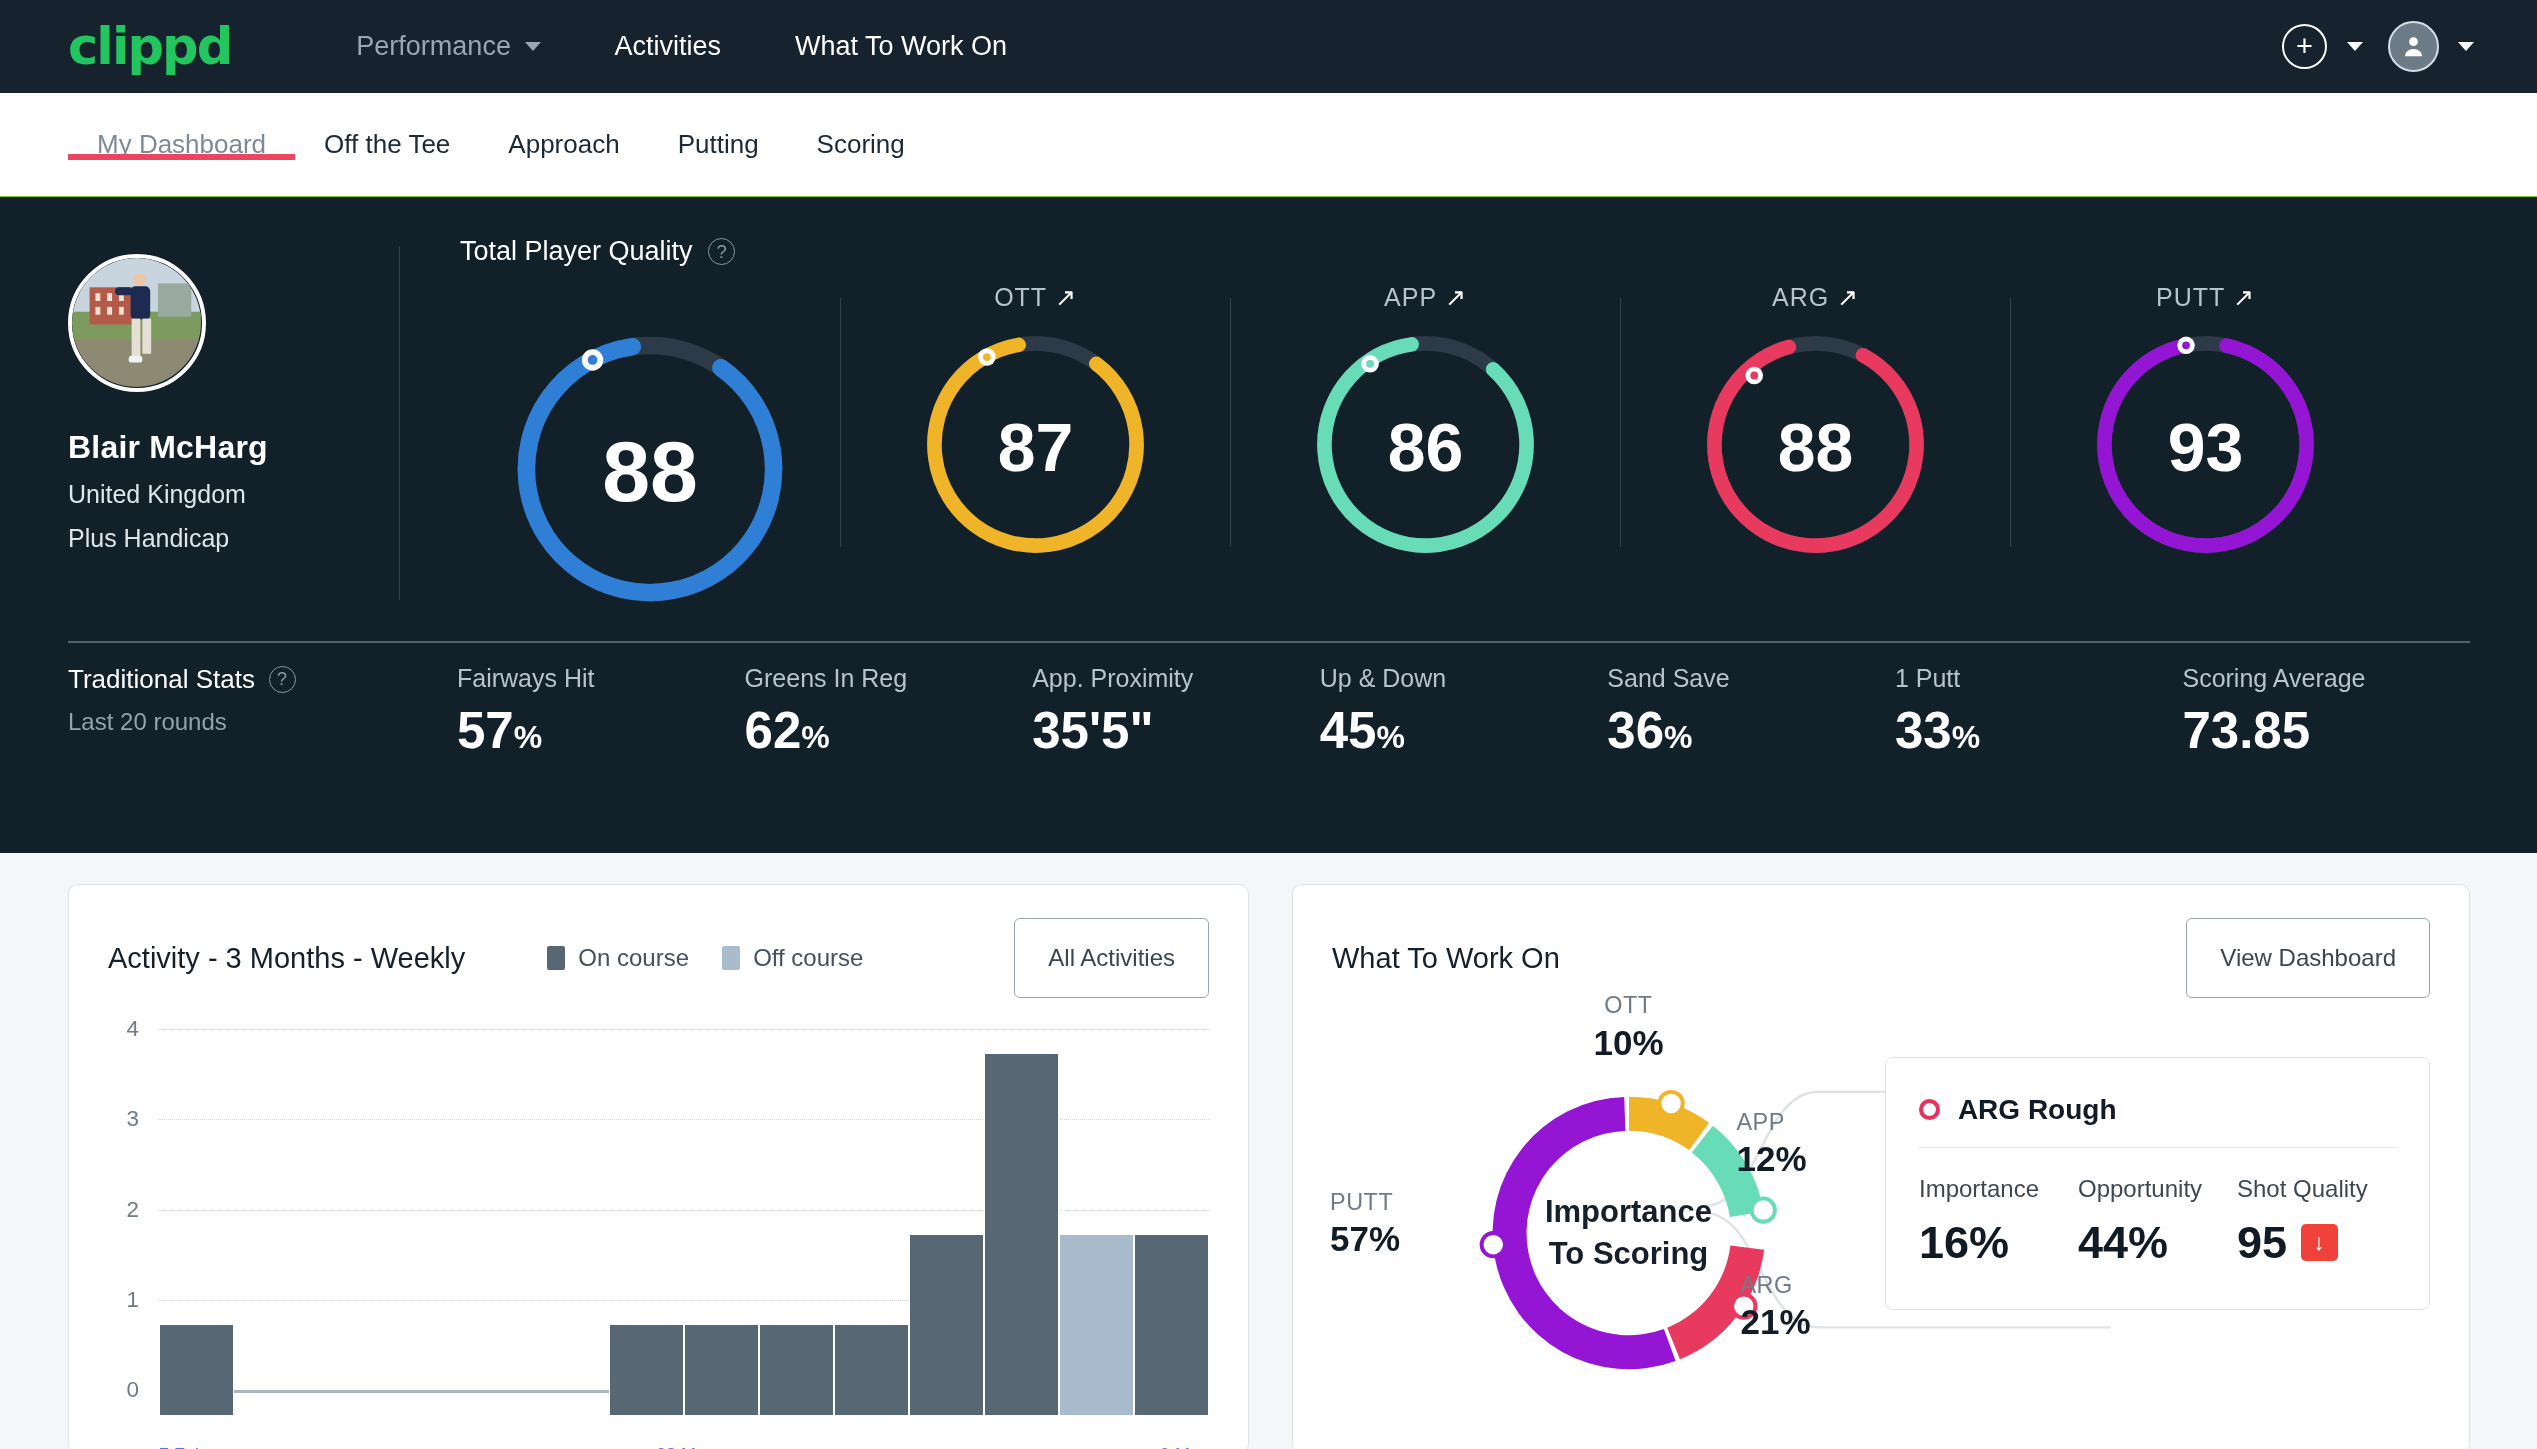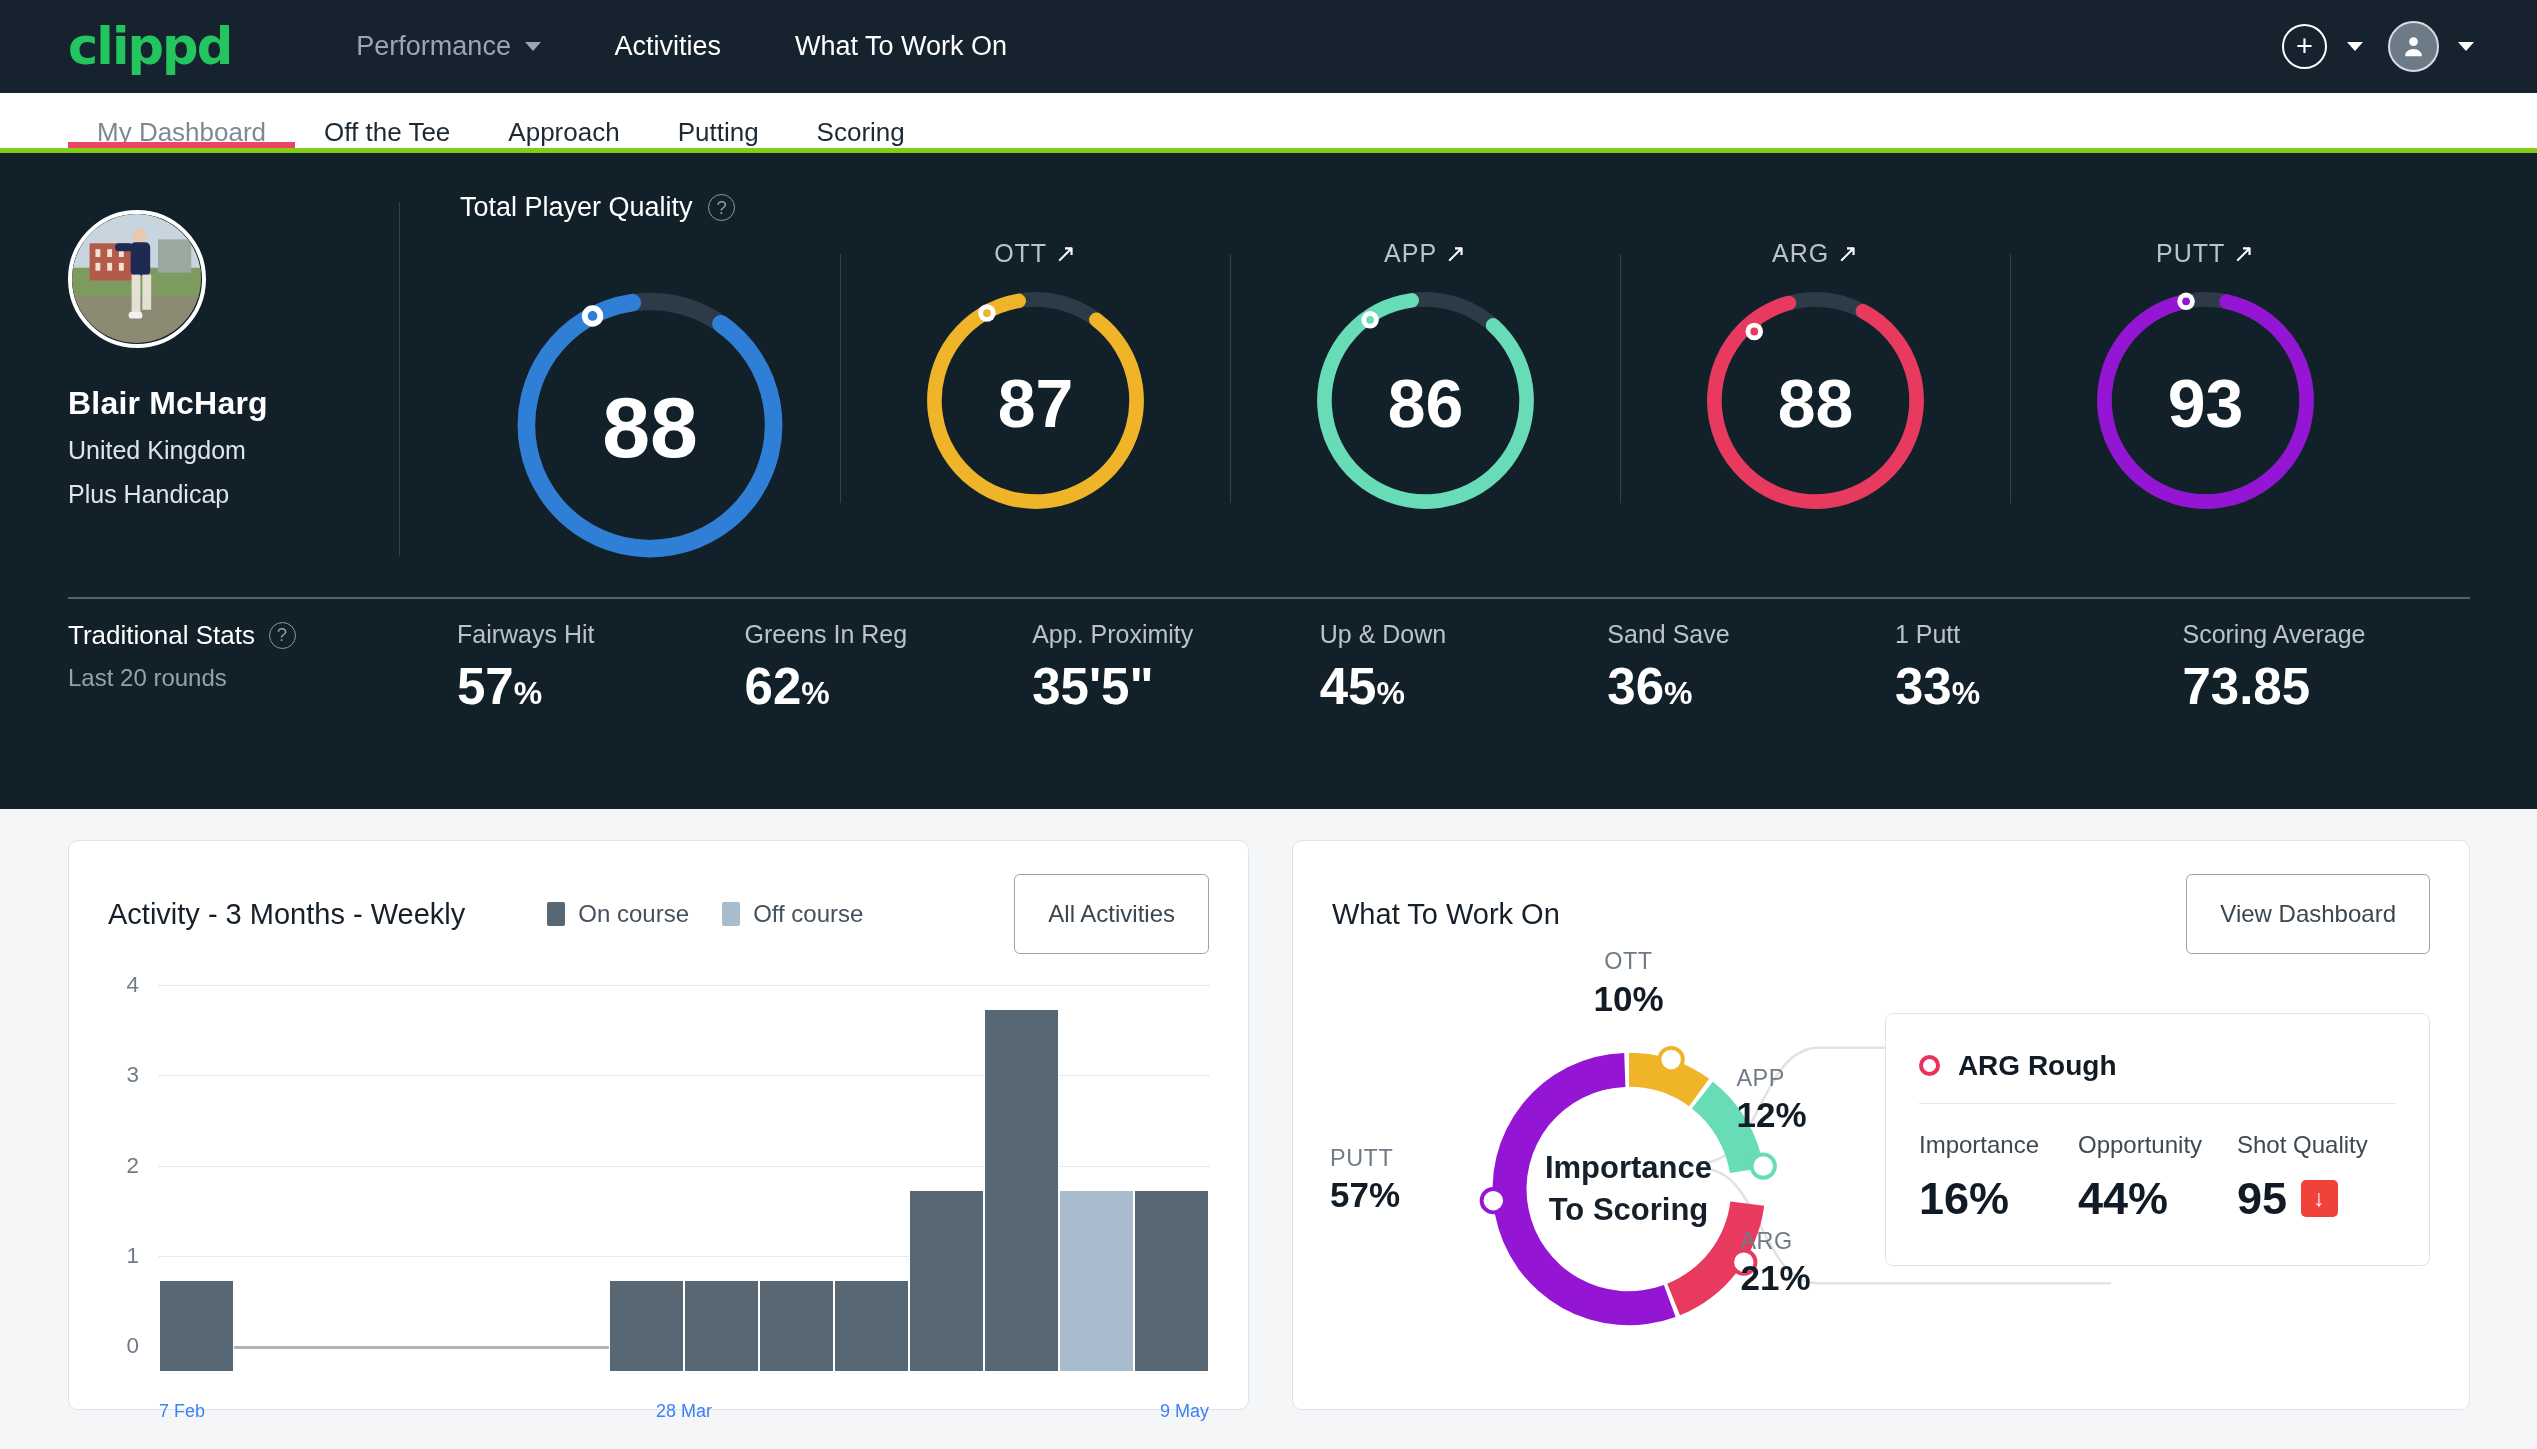--- a/index.html
+++ b/index.html
@@ -24,22 +24,22 @@
           border-right:8.8px solid transparent;border-top:9.7px solid currentColor; }
   .nav-right{ margin-left:auto; display:flex; align-items:center; gap:25px; }
   .icon-circle{ width:45px;height:45px;border-radius:50%;border:2.4px solid #fff;
     display:flex;align-items:center;justify-content:center;color:#fff;font-size:29px;line-height:1;}
   .avatar-circle{ width:51px;height:51px;border-radius:50%;border:2.4px solid #d6dde3;
     background:#6d7b87;display:flex;align-items:center;justify-content:center;}
   .nav-right .caret{ border-top-color:#fff; }
   .nr-group{ display:flex;align-items:center;gap:19.5px;cursor:pointer; }
 
   
-  .tabs{ height:60px;background:#fff;display:flex;align-items:flex-end;padding:0 68px;
-         border-bottom:5px solid #84cc16;}
+  .tabs{ height:104px;background:#fff;display:flex;align-items:center;padding:0 68px;
+         border-bottom:1px solid #84cc16;}
   .tab{ display:flex;align-items:center;font-size:26px;color:#1c2a36;padding:0 29px;
         position:relative;cursor:pointer;}
   .tab.active{ color:#7d8995; }
   .tab.active:after{ content:"";position:absolute;left:0;right:0;bottom:0;height:5.8px;background:#ec4561;}
 
   
   .hero{ background:#112029; padding:39px 68px 0 68px; height:656px; }
   .hero-top{ display:flex; }
   .profile{ width:331px; flex:0 0 331px; padding-top:17.5px; }
   .avatar-img{ width:138px;height:138px;border-radius:50%;border:4.9px solid #fff;overflow:hidden;position:relative;}

